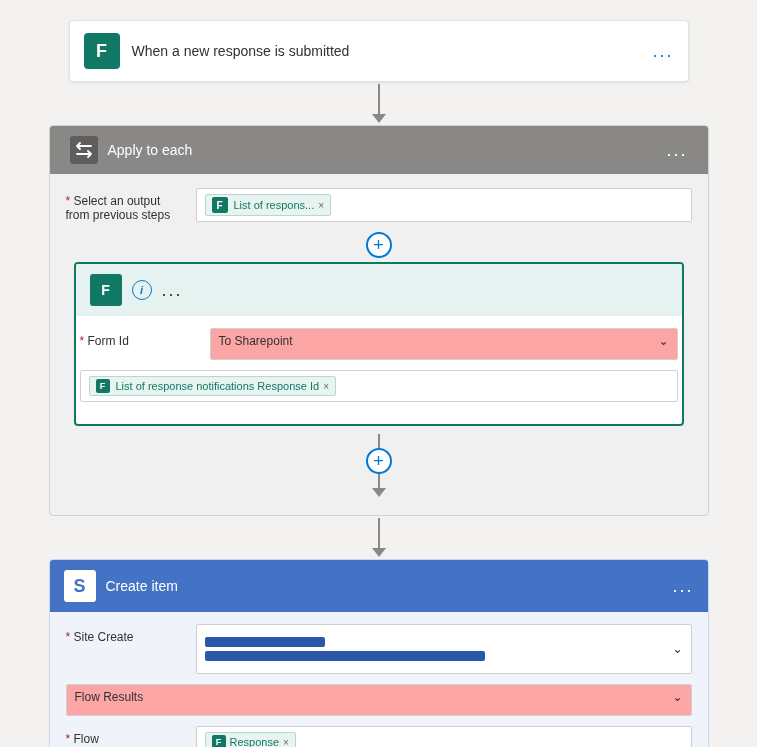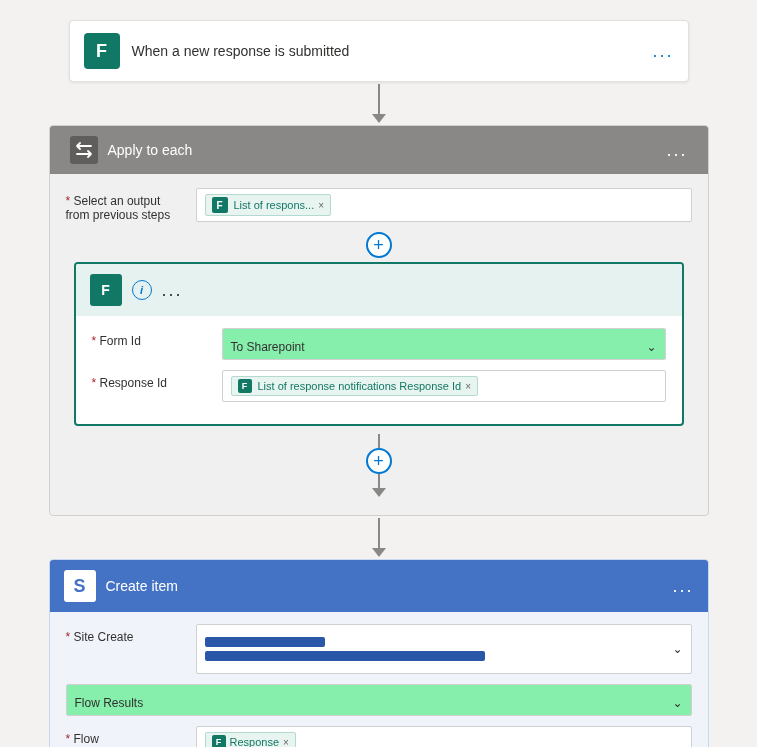--- a/index.html
+++ b/index.html
@@ -242,32 +242,32 @@
       display: flex;
       align-items: center;
       justify-content: center;
       font-size: 11px;
       font-style: italic;
       font-weight: 700;
       cursor: pointer;
     }
 
     .inner-card-body {
-      padding: 12px 16px;
+      padding: 12px 4px;
     }
 
     .select-field {
       flex: 1;
-      background: #86efac;
+      background: #fca5a5;
       border: 1px solid #d0d0d0;
       border-radius: 2px;
       padding: 5px 8px;
       font-size: 12px;
       display: flex;
-      align-items: flex-end;
+      align-items: flex-start;
       justify-content: space-between;
       min-height: 32px;
     }
 
     .chevron-down {
       color: #323130;
       font-size: 12px;
     }
 
     
@@ -464,21 +464,20 @@
 
           <div class="field-row">
             <div class="field-label required">Form Id</div>
             <div class="select-field">
               <span>To Sharepoint</span>
               <span class="chevron-down">⌄</span>
             </div>
           </div>
 
           <div class="field-row">
-            <div class="field-label required">Response Id</div>
             <div class="field-input">
               <span class="tag tag-forms">
                 <span style="width:14px;height:14px;background:#117865;border-radius:2px;display:inline-flex;align-items:center;justify-content:center;margin-right:2px">
                   <span style="color:#fff;font-weight:700;font-size:9px">F</span>
                 </span>
                 <span>List of response notifications Response Id</span>
                 <span class="tag-close">×</span>
               </span>
             </div>
           </div>

